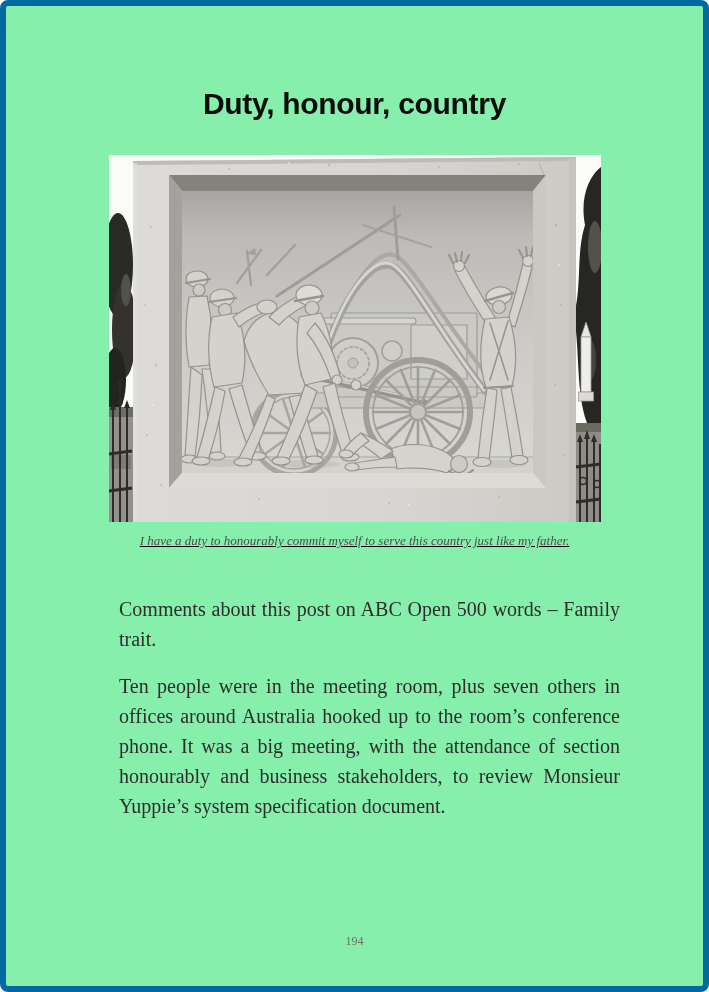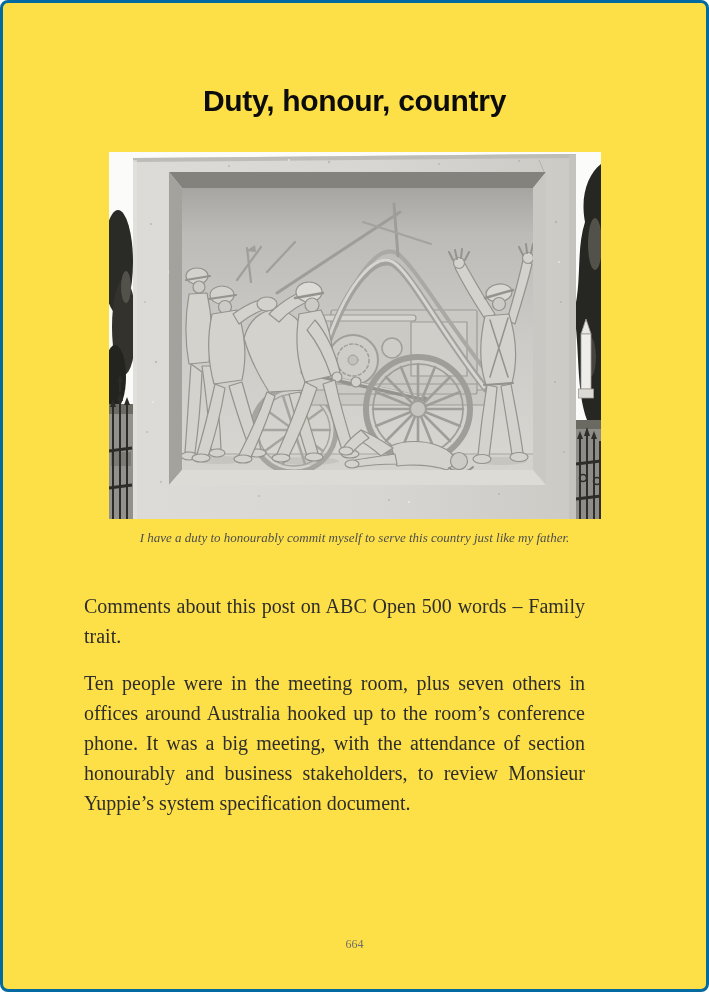--- a/index.html
+++ b/index.html
@@ -1,34 +1,34 @@
 <!DOCTYPE html>
 <html><head>
 <meta charset="utf-8">
 <style>
   html,body { margin:0; padding:0; background:#ffffff; }
   .page {
     position:relative; width:709px; height:992px; box-sizing:border-box;
-    background:#fde047; border:3px solid #0369a1; border-radius:8px;
+    background:#86efac; border:6px solid #0369a1; border-radius:8px;
     overflow:hidden; font-family:"Liberation Serif", serif;
   }
   .title {
     margin:0; padding-top:80px; text-align:center;
     font-family:"Liberation Sans", sans-serif; font-weight:700;
     font-size:30px; line-height:36px; letter-spacing:-0.3px; color:#0c0c0c;
   }
-  figure { margin:33px 0 0 0; padding:0; text-align:center; }
+  figure { margin:33px 0 0 0; padding:0; text-align:center;text-decoration:underline; }
   .photo { width:492px; height:367px; margin:0 auto; }
   .photo svg { display:block; }
   figcaption {
     margin:11px auto 0 auto; max-width:480px;
     font-style:italic; font-size:13px; line-height:16.5px;
     color:#4d4d4d; text-align:center;
   }
-  .bodytext { width:501px; margin:44px 0 0 81px; }
+  .bodytext { width:501px; margin:44px 0 0 113px; }
   .bodytext p {
     margin:0 0 17px 0; font-size:20px; line-height:30px;
     color:#2e2d2c; text-align:justify; text-justify:inter-word;
   }
   .pagenum {
     position:absolute; left:0; right:0; bottom:37px; text-align:center;
     font-size:12px; color:#6e6d6b; font-family:"Liberation Serif", serif;
   }
 </style>
 </head>
@@ -291,15 +291,15 @@
       </svg>
     </div>
     <figcaption>I have a duty to honourably commit myself to serve this country just like my father.</figcaption>
   </figure>
 
   <div class="bodytext">
     <p>Comments about this post on ABC Open 500 words –&nbsp;Family trait.</p>
     <p>Ten people were in the meeting room, plus seven others in offices around Australia hooked up to the room’s conference phone. It was a big meeting, with the attendance of section honourably and business stakeholders, to review Monsieur Yuppie’s system specification document.</p>
   </div>
 
-  <div class="pagenum">664</div>
+  <div class="pagenum">194</div>
 
 </div>
 
 </body></html>

